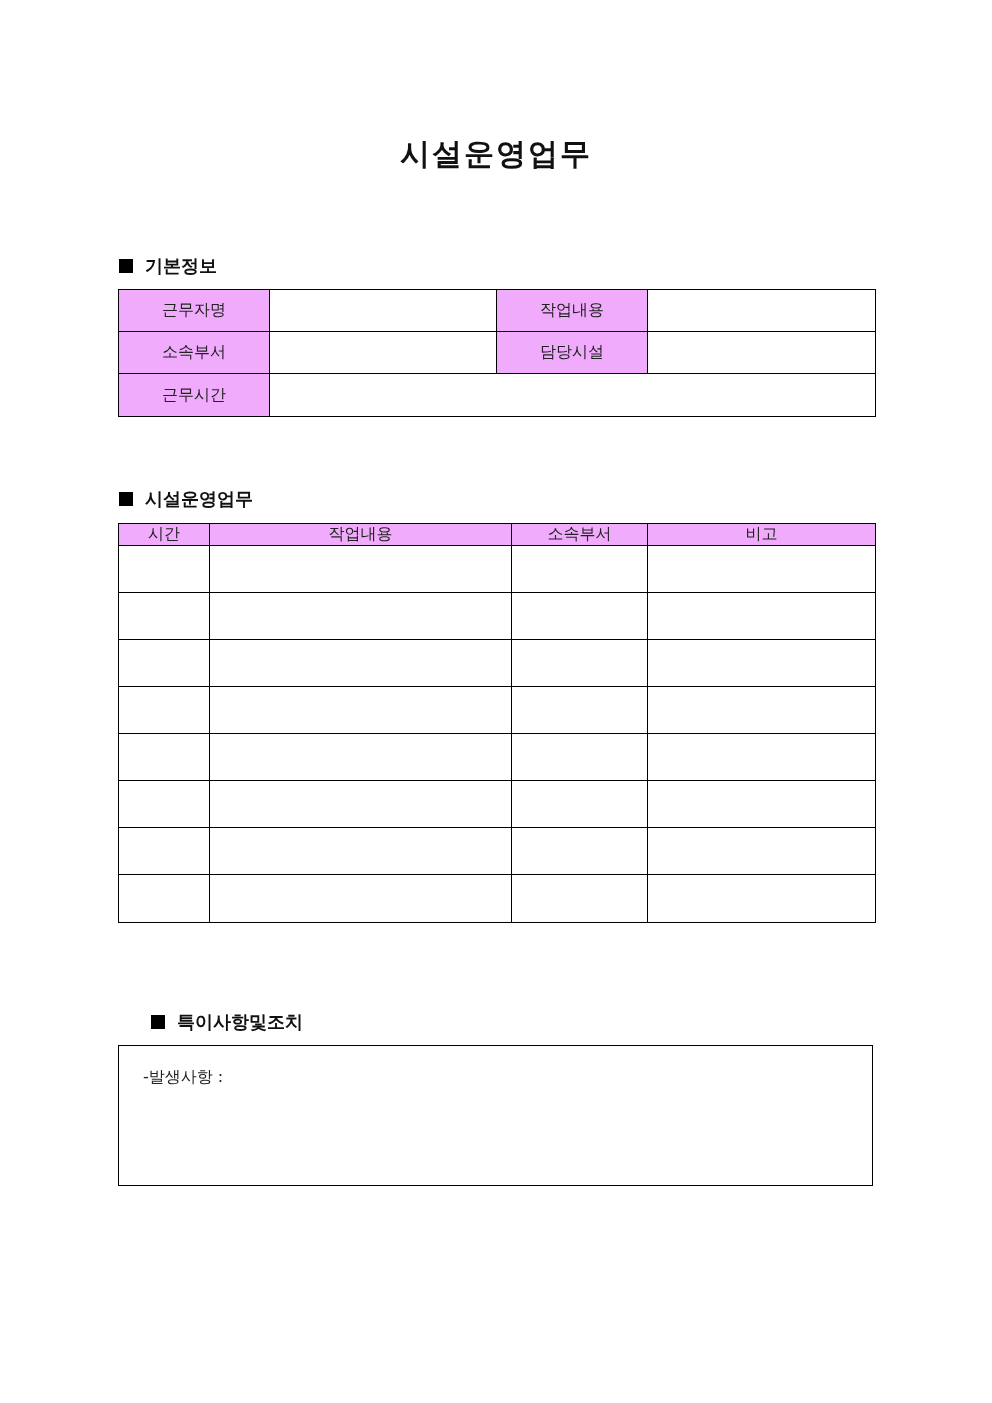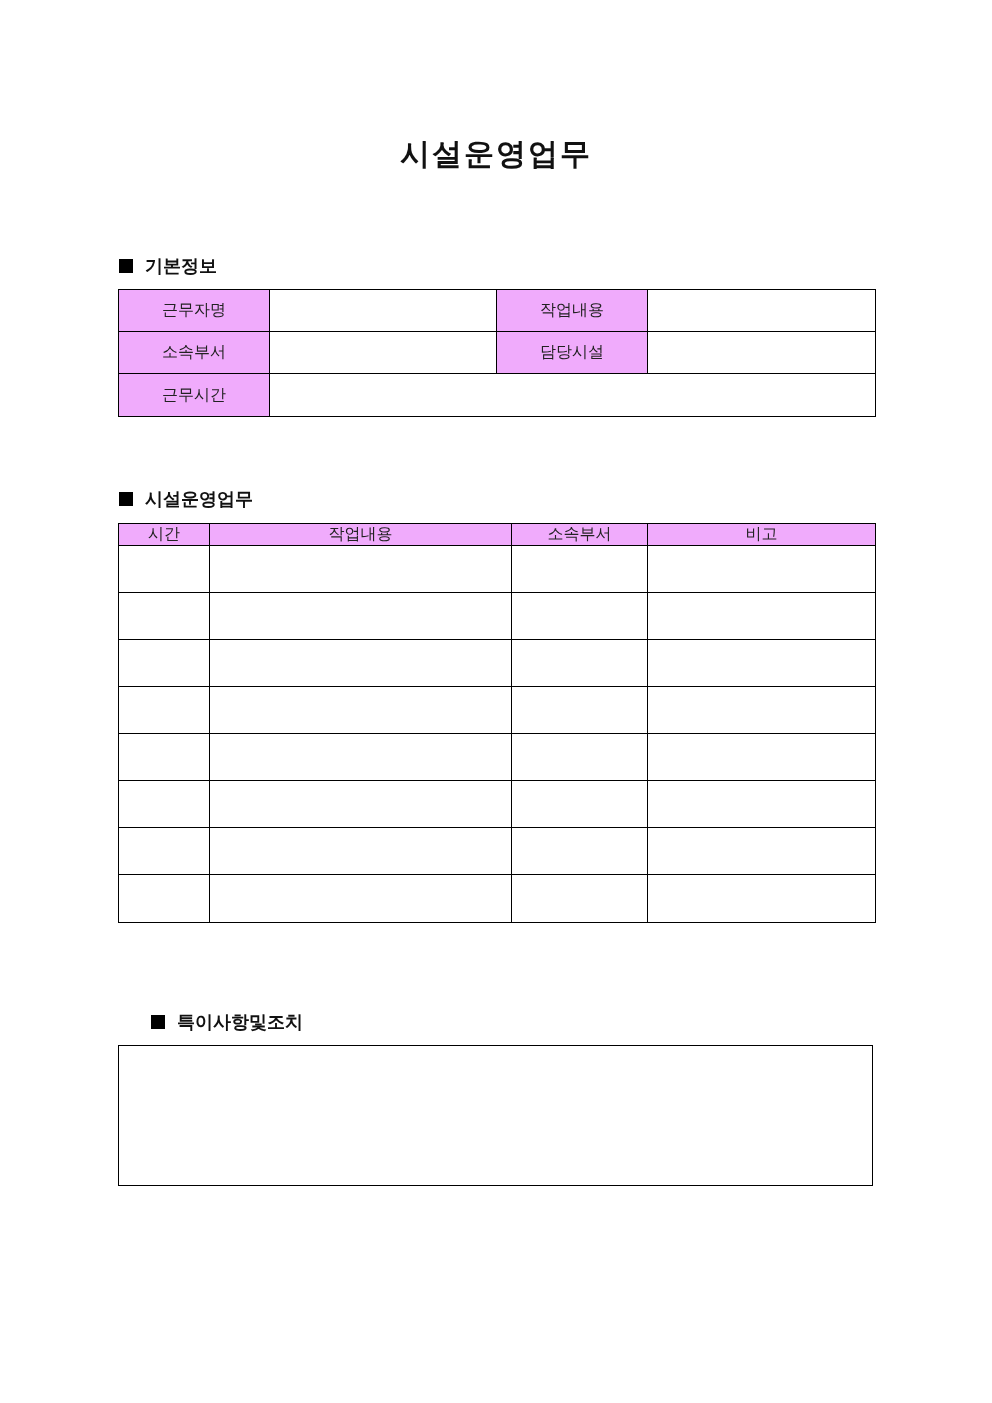--- a/index.html
+++ b/index.html
@@ -119,13 +119,14 @@
   </tr>
 </tbody>
   </table>
 
 <div class="section-head" style="top:1010px;padding-left:32px;">
   <span class="sq"></span>
   <span>특이사항및조치</span>
 </div>
 
 <div class="notes">
+  <div>-발생사항 :</div>
 </div>
 
 </body></html>

